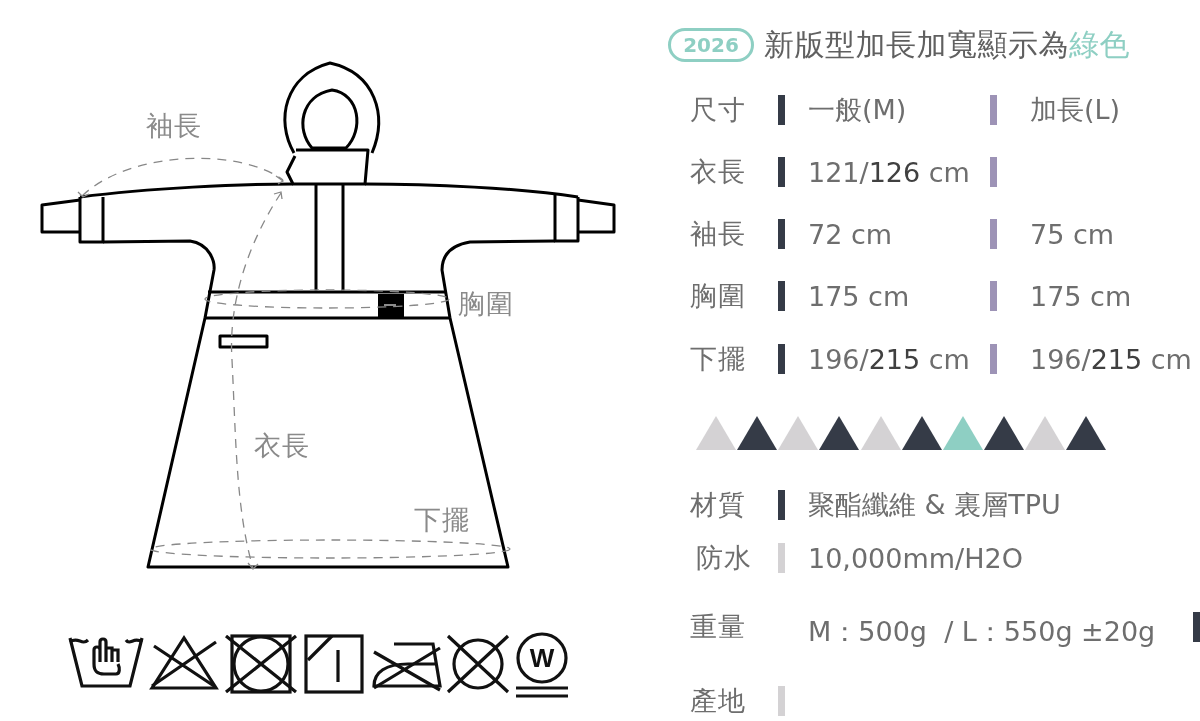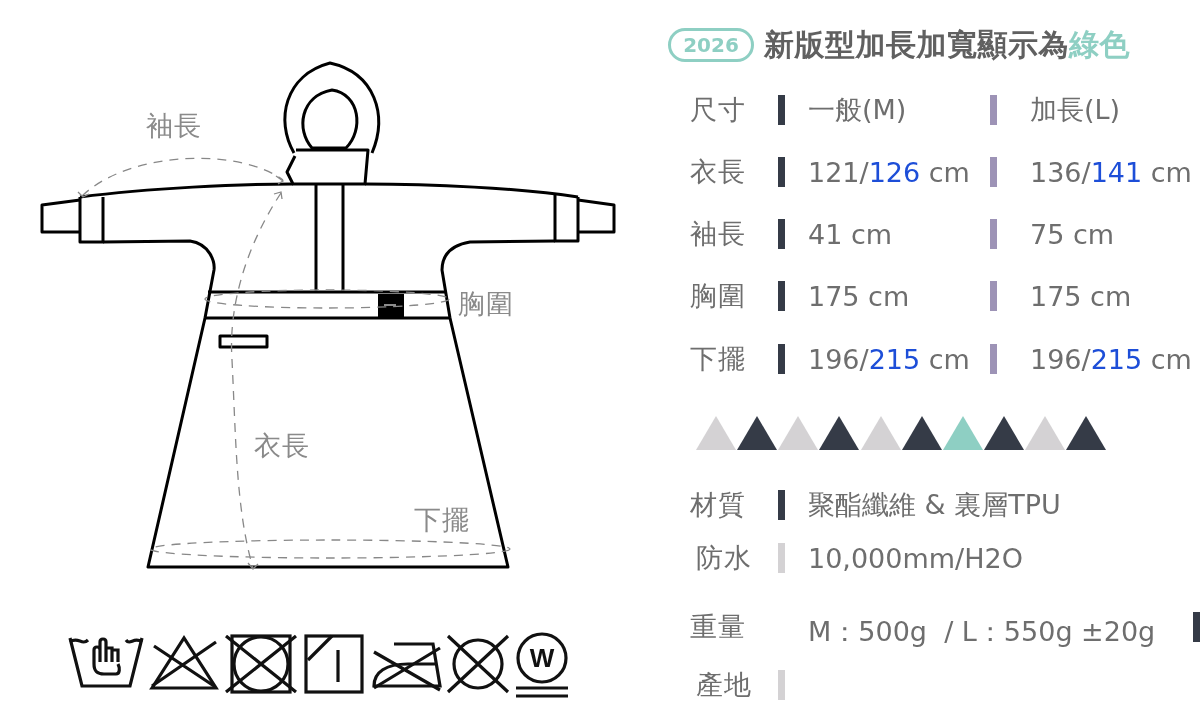--- a/index.html
+++ b/index.html
@@ -9,32 +9,32 @@
   .diagram svg { position: absolute; left: 0; top: 0; }
   .dlabel { position: absolute; font-size: 27px; color: #8a8a8a; letter-spacing: 1px; white-space: nowrap; }
 
   .care-row { position: absolute; left: 68px; top: 628px; width: 510px; height: 72px; }
   .care-row svg { position: absolute; left: 0; top: 0; }
 
   .panel { position: absolute; left: 668px; top: 0; width: 532px; height: 721px; }
   .headline { position: absolute; left: 0; top: 24px; height: 42px; display: flex; align-items: center; }
   .year-badge { height: 34px; width: 86px; box-sizing: border-box; border: 3px solid #8ecfc3; border-radius: 18px;
                 color: #8ecfc3; font-size: 20px; font-weight: bold; display: flex; align-items: center; justify-content: center; }
-  .head-text { margin-left: 10px; font-size: 30px; font-weight: bold; color: #606060; letter-spacing: 0.5px; white-space: nowrap; }
+  .head-text { margin-left: 10px; font-size: 30px; font-weight: normal; color: #606060; letter-spacing: 0.5px; white-space: nowrap; }
   .head-accent { color: #8ecfc3; }
 
   .row { position: absolute; left: 22px; height: 40px; display: flex; align-items: center; font-size: 27px; white-space: nowrap; gap: 6px; }
   .row .lbl { width: 62px; color: #6e6e6e; letter-spacing: 1px; }
   .bar { display: inline-block; width: 7px; height: 30px; }
   .bar.dark { background: #353b47; }
   .bar.purple { background: #9d93b6; }
   .bar.light { background: #d4d2d4; }
   .bar-m { margin-left: 20px; }
   .val { color: #6e6e6e; }
-  .val .hl { color: #1d4ed8; }
+  .val .hl { color: #404040; }
   .val-m { position: absolute; left: 118px; }
   .bar-l { position: absolute; left: 300px; }
   .val-l { position: absolute; left: 340px; }
   .val-single { position: absolute; left: 118px; }
 
   .triangles { position: absolute; left: 28px; top: 414px; }
 </style>
 </head>
 <body>
 
@@ -159,27 +159,26 @@
     <span class="val val-m">一般(M)</span>
     <span class="bar purple bar-l"></span>
     <span class="val val-l">加長(L)</span>
   </div>
 
   <div class="row" style="top:152px; width:510px;">
     <span class="lbl">衣長</span>
     <span class="bar dark bar-m"></span>
     <span class="val val-m"><span>121/</span><span class="hl">126</span><span> cm</span></span>
     <span class="bar purple bar-l"></span>
-    <span class="val val-l"><span>136/</span><span class="hl">141</span><span> cm</span></span>
   </div>
 
   <div class="row" style="top:214px; width:510px;">
     <span class="lbl">袖長</span>
     <span class="bar dark bar-m"></span>
-    <span class="val val-m">41 cm</span>
+    <span class="val val-m">72 cm</span>
     <span class="bar purple bar-l"></span>
     <span class="val val-l">75 cm</span>
   </div>
 
   <div class="row" style="top:276px; width:510px;">
     <span class="lbl">胸圍</span>
     <span class="bar dark bar-m"></span>
     <span class="val val-m">175 cm</span>
     <span class="bar purple bar-l"></span>
     <span class="val val-l">175 cm</span>
@@ -214,17 +213,17 @@
   <div class="row" style="top:538px; width:510px;text-align:right;">
     <span class="lbl">防水</span>
     <span class="bar light bar-m"></span>
     <span class="val val-single">10,000mm/H2O</span>
   </div>
   <div class="row" style="top:607px; width:510px;justify-content:space-between;">
     <span class="lbl">重量</span>
     <span class="bar dark bar-m"></span>
     <span class="val val-single" style="white-space:pre;margin-top:9px;">M：500g  / L：550g ±20g</span>
   </div>
-  <div class="row" style="top:665px; width:510px;text-align:right;">
+  <div class="row" style="top:681px; width:510px;">
     <span class="lbl">產地</span>
     <span class="bar light bar-m"></span>
   </div>
 </div>
 
 </body></html>

